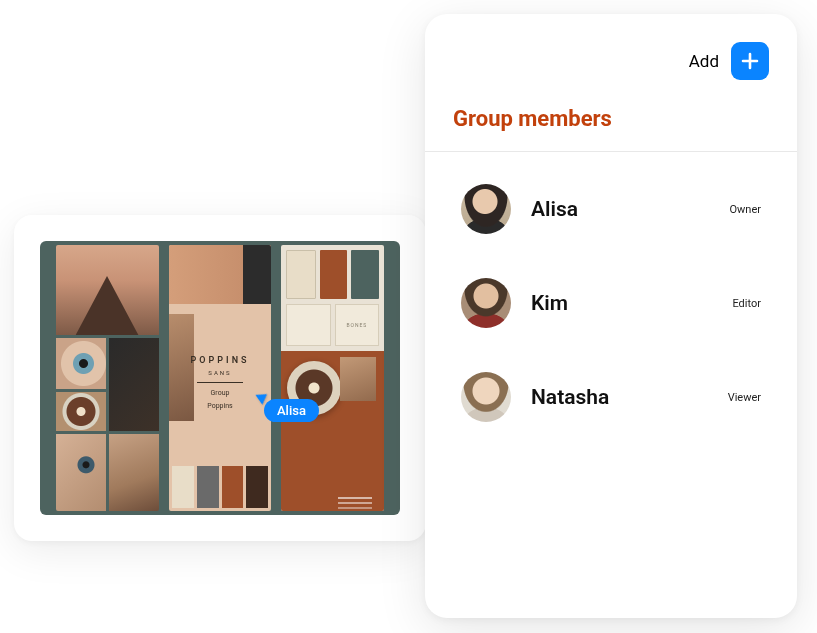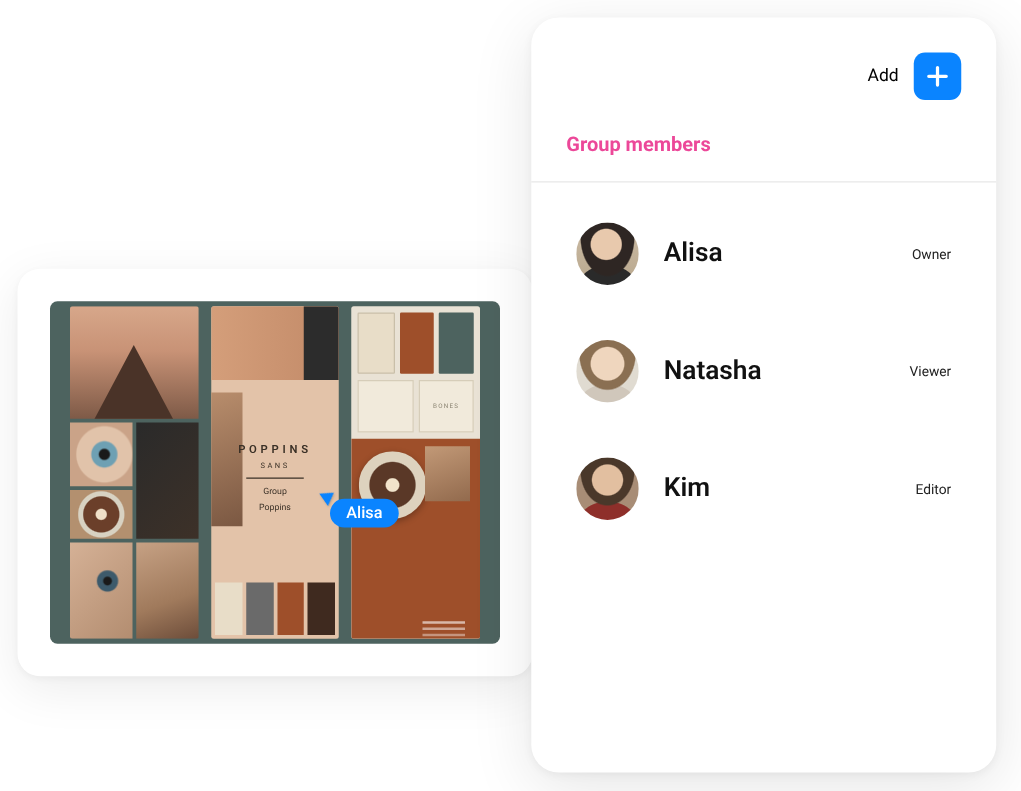--- a/index.html
+++ b/index.html
@@ -252,39 +252,39 @@
       flex-direction: column;
     }
     .panel-header {
       display: flex;
       align-items: center;
       justify-content: flex-end;
       gap: 12px;
       padding: 0 28px;
     }
     .add-label {
-      font-size: 14px;
+      font-size: 17px;
       color: #000;
       font-weight: 400;
     }
     .add-btn {
       width: 38px; height: 38px;
       background: #0a84ff;
       border-radius: 9px;
       display: flex;
       align-items: center;
       justify-content: center;
       cursor: pointer;
     }
     .add-btn svg { display: block; }
 
     .panel-title {
-      font-size: 16px;
+      font-size: 22px;
       font-weight: 700;
-      color: #ec4899;
+      color: #c2410c;
       padding: 26px 28px 20px 28px;
     }
     .divider {
       height: 1px;
       background: #e8e8e8;
       width: 100%;
     }
     .members {
       padding: 10px 28px 0 28px;
       display: flex;
@@ -406,23 +406,23 @@
   <div class="panel-title">Group members</div>
   <div class="divider"></div>
 
   <div class="members">
     <div class="member-row">
       <div class="avatar av1"></div>
       <div class="member-name">Alisa</div>
       <div class="member-role">Owner</div>
     </div>
     <div class="member-row">
+      <div class="avatar av3"></div>
+      <div class="member-name">Kim</div>
+      <div class="member-role">Editor</div>
+    </div>
+    <div class="member-row">
       <div class="avatar av2"></div>
       <div class="member-name">Natasha</div>
       <div class="member-role">Viewer</div>
     </div>
-    <div class="member-row">
-      <div class="avatar av3"></div>
-      <div class="member-name">Kim</div>
-      <div class="member-role">Editor</div>
-    </div>
   </div>
 </div>
 
 </body></html>

